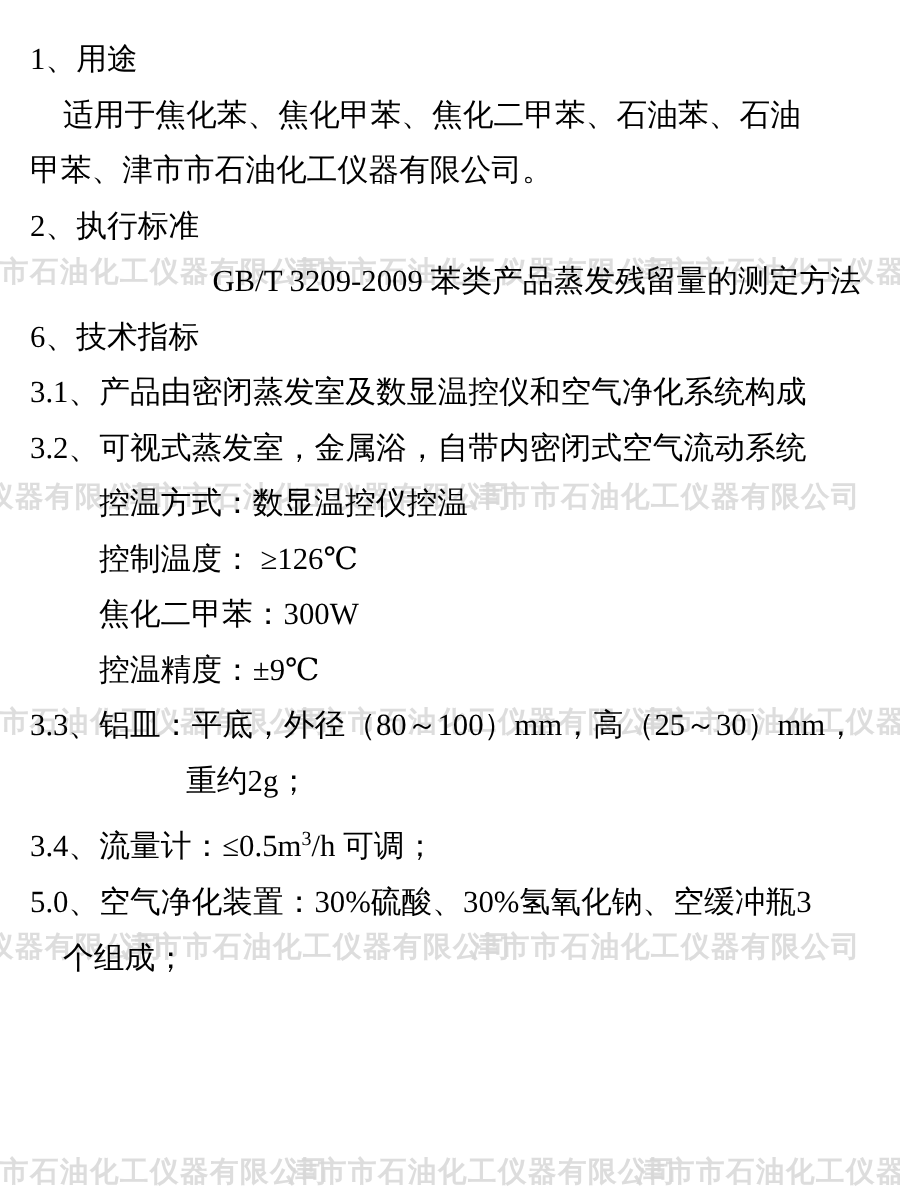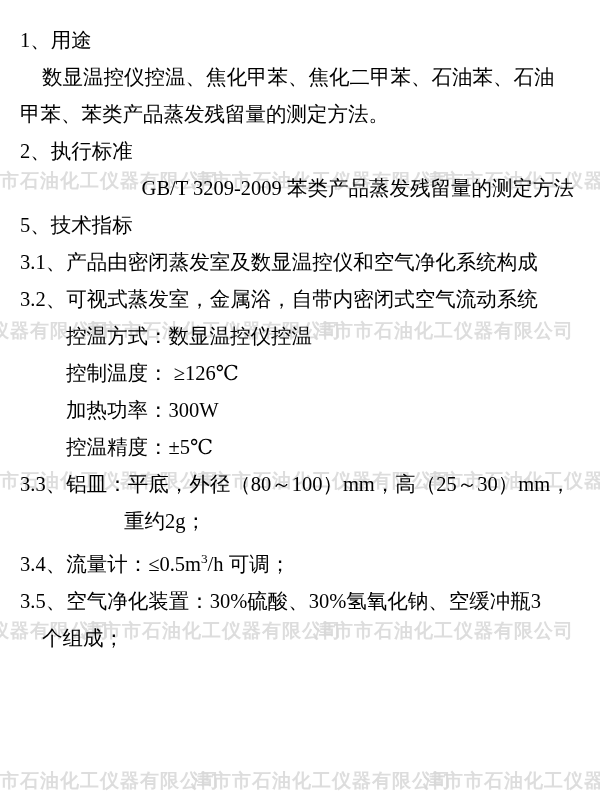--- a/index.html
+++ b/index.html
@@ -91,39 +91,39 @@
   <div class="wm" style="left:-40px; top:768px;">津市市石油化工仪器有限公司</div>
   <div class="wm" style="left:192px; top:768px;">津市市石油化工仪器有限公司</div>
   <div class="wm" style="left:424px; top:768px;">津市市石油化工仪器有限公司</div>
 </div>
 
 <div class="page">
   <div class="content">
 
     <div class="line ind-0">1、用途</div>
 
-    <div class="line ind-1">数显温控仪控温、焦化甲苯、焦化二甲苯、石油苯、石油</div>
-    <div class="line ind-0">甲苯、苯类产品蒸发残留量的测定方法。</div>
+    <div class="line ind-1">适用于焦化苯、焦化甲苯、焦化二甲苯、石油苯、石油</div>
+    <div class="line ind-0">甲苯、津市市石油化工仪器有限公司。</div>
 
     <div class="line ind-0">2、执行标准</div>
     <div class="line ind-1 latin">GB/T 3209-2009  苯类产品蒸发残留量的测定方法</div>
 
-    <div class="line ind-0">5、技术指标</div>
+    <div class="line ind-0">6、技术指标</div>
 
     <div class="line ind-0">3.1、产品由密闭蒸发室及数显温控仪和空气净化系统构成</div>
     <div class="line ind-0">3.2、可视式蒸发室，金属浴，自带内密闭式空气流动系统</div>
 
     <div class="line ind-2">控温方式：数显温控仪控温</div>
     <div class="line ind-2">控制温度：  ≥126℃</div>
-    <div class="line ind-2">加热功率：300W</div>
-    <div class="line ind-2">控温精度：±5℃</div>
+    <div class="line ind-2">焦化二甲苯：300W</div>
+    <div class="line ind-2">控温精度：±9℃</div>
 
     <div class="line ind-0">3.3、铝皿：平底，外径（80～100）mm，高（25～30）mm，</div>
     <div class="line right-shift">重约2g；</div>
 
     <div class="line ind-0"><span>3.4、流量计：≤0.5m</span><sup>3</sup><span>/h 可调；</span></div>
 
-    <div class="line ind-0">3.5、空气净化装置：30%硫酸、30%氢氧化钠、空缓冲瓶3</div>
+    <div class="line ind-0">5.0、空气净化装置：30%硫酸、30%氢氧化钠、空缓冲瓶3</div>
     <div class="line ind-1">个组成；</div>
 
 
   </div>
 </div>
 
 </body></html>

